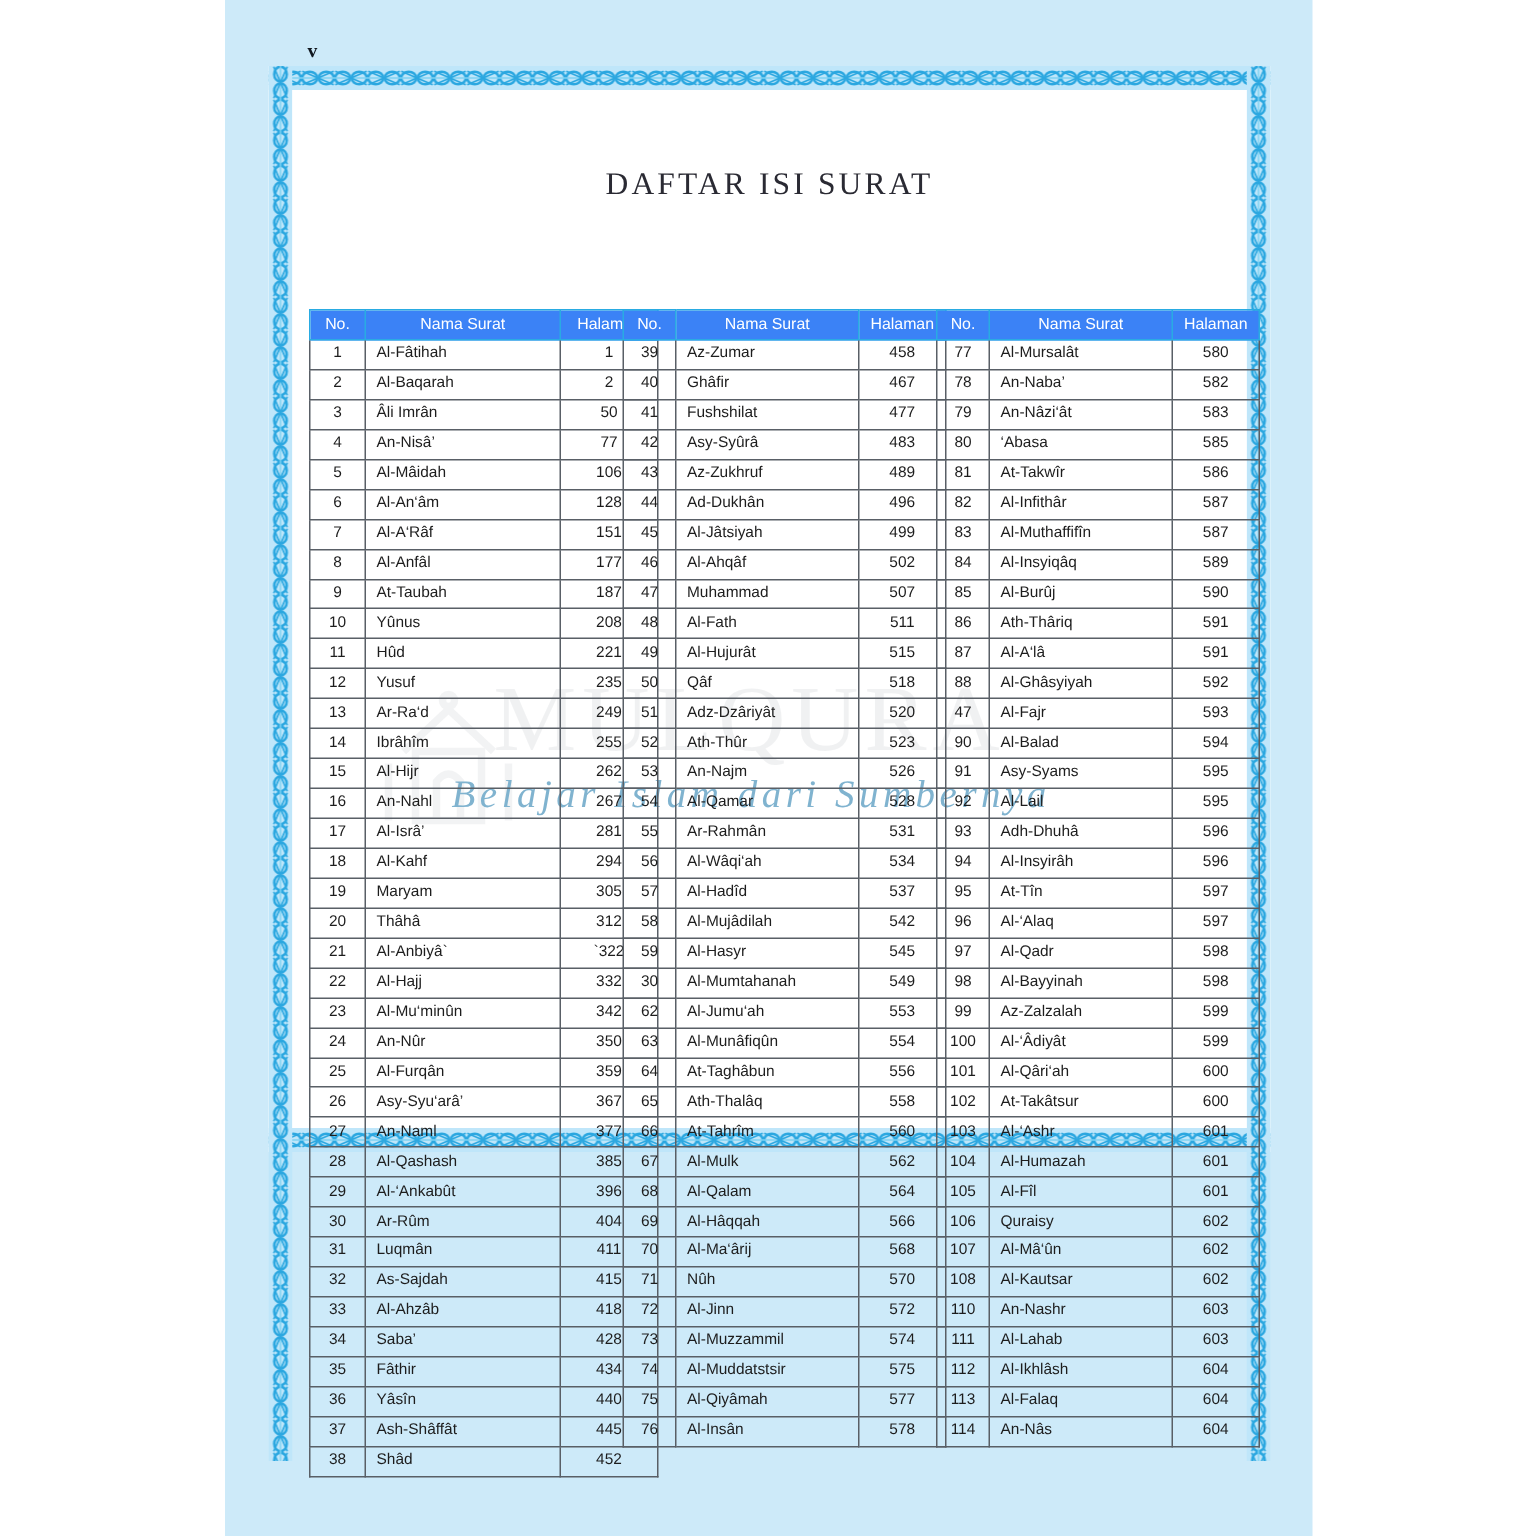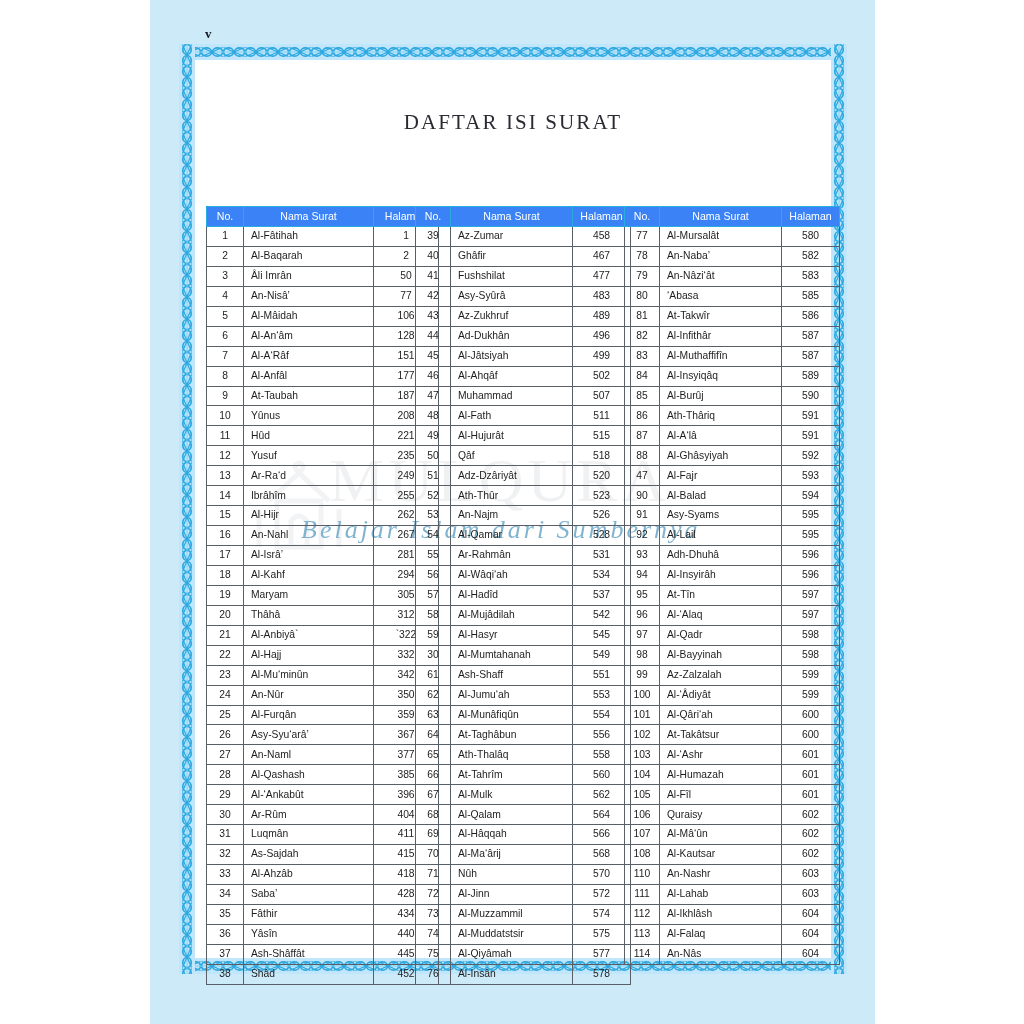--- a/index.html
+++ b/index.html
@@ -36,21 +36,21 @@
     color: #111820;
     letter-spacing: .5px;
   }
 
   
   .frame {
     position: absolute;
     left: 29px;
     top: 44px;
     width: 668px;
-    height: 930px;
+    height: 724px;
     box-sizing: border-box;
     background: #ffffff;
   }
   
   .band-svg { position:absolute; display:block; }
   .band-top    { left:0;   top:0;     width:668px; height:16px; }
   .band-bottom { left:0;   bottom:0;  width:668px; height:16px; }
   .band-left   { left:0;   top:0;     width:16px;  height:930px; }
   .band-right  { right:0;  top:0;     width:16px;  height:930px; }
 
@@ -539,25 +539,20 @@
                 <td class="no">59</td>
                 <td class="name">Al-Hasyr</td>
                 <td class="page">545</td>
               </tr>
               <tr>
                 <td class="no">30</td>
                 <td class="name">Al-Mumtahanah</td>
                 <td class="page">549</td>
               </tr>
               <tr>
-                <td class="no">61</td>
-                <td class="name">Ash-Shaff</td>
-                <td class="page">551</td>
-              </tr>
-              <tr>
                 <td class="no">62</td>
                 <td class="name">Al-Jumu‘ah</td>
                 <td class="page">553</td>
               </tr>
               <tr>
                 <td class="no">63</td>
                 <td class="name">Al-Munâfiqûn</td>
                 <td class="page">554</td>
               </tr>
               <tr>

